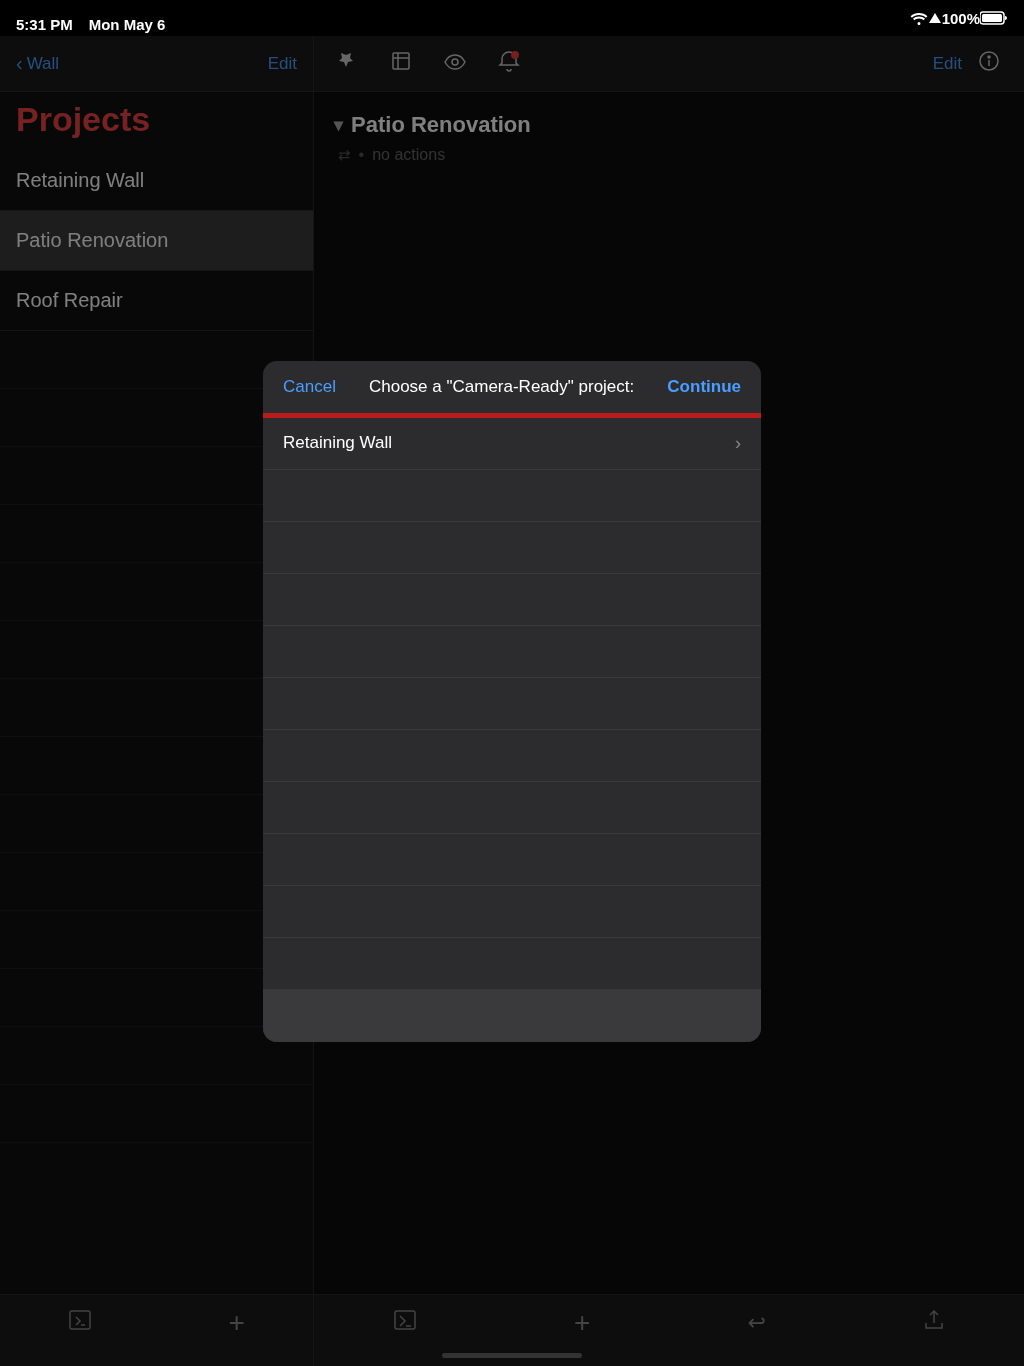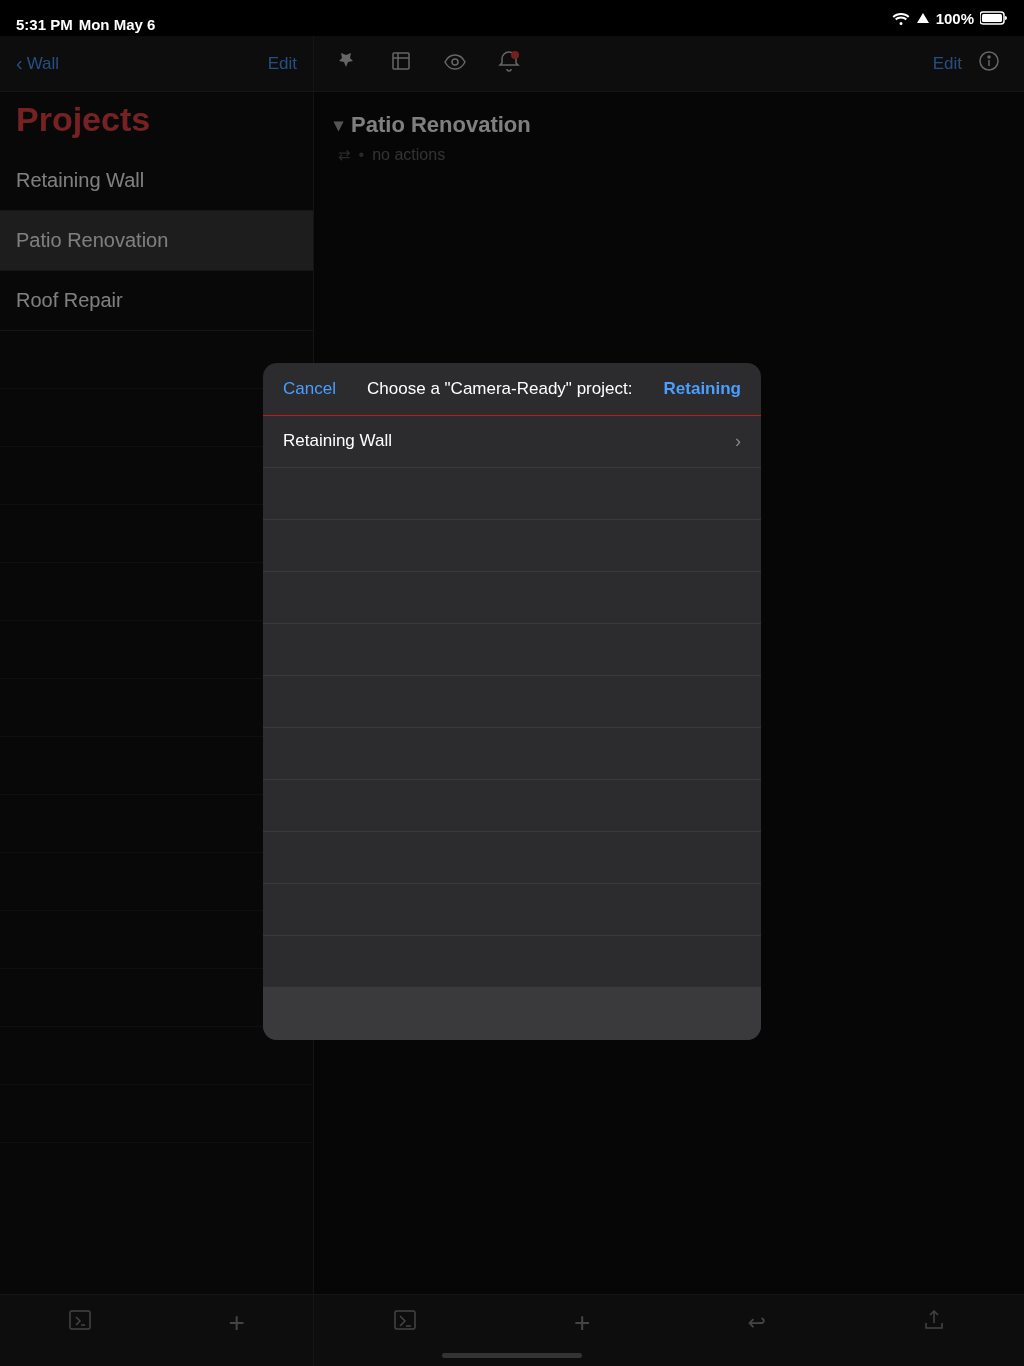--- a/index.html
+++ b/index.html
@@ -17,22 +17,22 @@
     .status-bar {
       display: flex;
       align-items: center;
       justify-content: space-between;
       height: 36px;
       padding: 0 16px;
       background: #000;
       font-size: 15px;
       font-weight: 600;
     }
-    .status-bar-left { display: flex; gap: 6px; margin-top: 13px; }
-    .status-bar-right { display: flex; align-items: center; gap: 6px; font-size: 15px; }
+    .status-bar-left { display: flex; gap: 16px; margin-top: 13px; }
+    .status-bar-right { display: flex; align-items: center; font-size: 15px; }
 
     
     .app-container {
       display: flex;
       height: calc(1366px - 36px);
       position: relative;
     }
 
     
     .sidebar {
@@ -237,21 +237,21 @@
       width: 498px;
       background: #2c2c2e;
       border-radius: 14px;
       overflow: hidden;
     }
 
     .modal-header {
       display: flex;
       justify-content: space-between;
       padding: 16px 20px;
-      border-bottom: 1px solid #b91c1c;
+      border-bottom: 5px solid #b91c1c;
     }
 
     .modal-cancel {
       color: #4a9eff;
       font-size: 17px;
       background: none;
       border: none;
       cursor: pointer;
     }
 
@@ -460,21 +460,21 @@
         </svg>
       </button>
     </div>
   </div>
 
   <div class="modal-overlay">
     <div class="modal">
       <div class="modal-header">
         <button class="modal-cancel">Cancel</button>
         <span class="modal-title">Choose a "Camera-Ready" project:</span>
-        <button class="modal-continue">Retaining</button>
+        <button class="modal-continue">Continue</button>
       </div>
       <div class="modal-body">
         <div class="modal-row">
           <span class="modal-row-text">Retaining Wall</span>
           <span class="modal-row-chevron">›</span>
         </div>
 
         <div class="modal-row-empty"></div>
         <div class="modal-row-empty"></div>
         <div class="modal-row-empty"></div>

